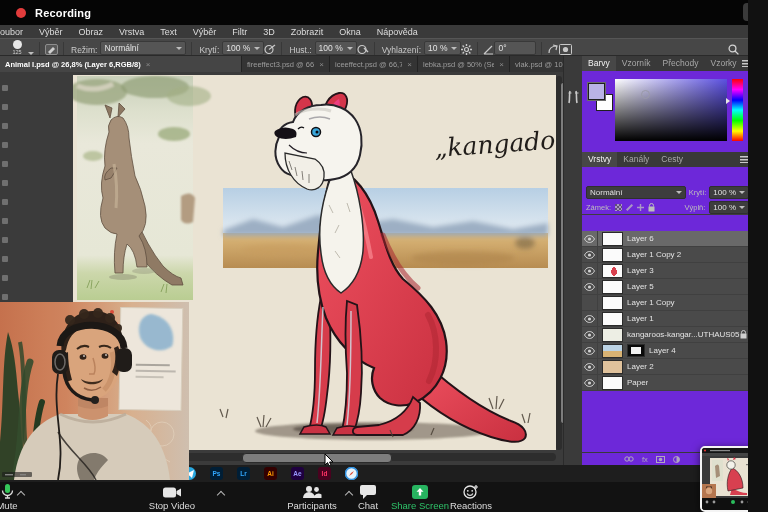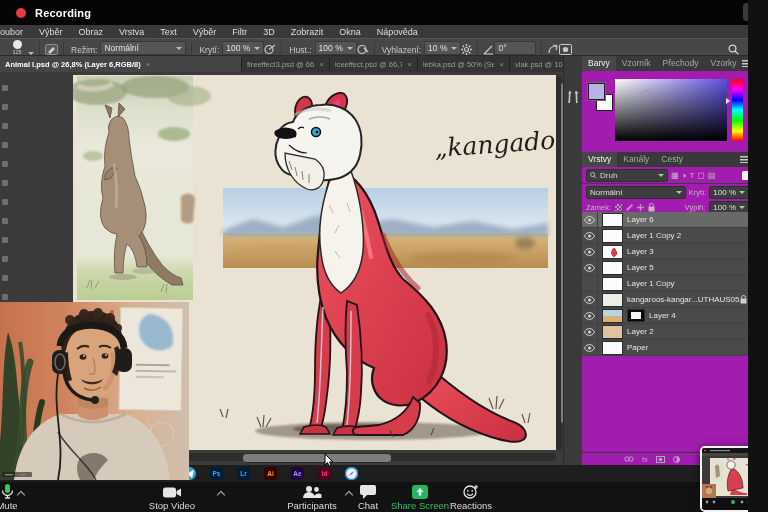--- a/index.html
+++ b/index.html
@@ -51,21 +51,21 @@
   #canvas{position:absolute;left:10px;top:72px;width:553px;height:393px;background:#3b3b3b;overflow:hidden;}
   #paper{position:absolute;left:63px;top:3px;width:483px;height:375px;background:#eae3d3;overflow:hidden;}
   #hscroll{position:absolute;left:63px;top:381px;width:483px;height:8px;background:#2d2d2d;border-radius:4px;}
   #hscroll .thumb{position:absolute;left:165px;top:0;width:148px;height:8px;background:#7d7d7d;border-radius:4px;}
   #vscroll{position:absolute;right:1px;top:4px;width:6px;height:374px;background:#2d2d2d;border-radius:3px;}
   #vscroll .thumb{position:absolute;left:0;top:6px;width:6px;height:340px;background:#7d7d7d;border-radius:3px;}
   #cursor{position:absolute;left:314px;top:382px;}
 
   
   #collapsed-strip{position:absolute;left:563px;top:56px;width:19px;height:409px;background:#3a3a3a;border-left:1px solid #2b2b2b;border-right:1px solid #2b2b2b;}
-  #panel-col{position:absolute;left:582px;top:56px;width:171px;height:409px;background:#a21caf;text-align:right;}
+  #panel-col{position:absolute;left:582px;top:56px;width:171px;height:409px;background:#6d28d9;text-align:right;}
   #bulb-strip{position:absolute;left:753px;top:56px;width:15px;height:409px;background:#3c3c3c;border-left:1px solid #2b2b2b;}
   .panel-tabs{height:15px;background:#393939;display:flex;align-items:stretch;overflow:hidden;}
   .ptab{font-size:8.5px;color:#a8a8a8;line-height:15px;padding:0 6px;white-space:nowrap;}
   .ptab.active{background:#474747;color:#f2f2f2;}
   .pmenu{margin-left:auto;margin-right:4px;align-self:center;width:9px;height:7px;background:
     linear-gradient(#c9c9c9,#c9c9c9) 0 0/9px 1.5px no-repeat,
     linear-gradient(#c9c9c9,#c9c9c9) 0 3px/9px 1.5px no-repeat,
     linear-gradient(#c9c9c9,#c9c9c9) 0 6px/9px 1.5px no-repeat;}
   #colors-body{position:relative;height:80px;}
   .fg-swatch{position:absolute;left:6px;top:12px;width:15px;height:15px;border:1px solid #1f1f1f;box-shadow:0 0 0 1px #6b6b6b;}
@@ -92,21 +92,21 @@
     display:flex;align-items:center;padding:0 3px;color:#e0e0e0;}
   .blend-box .dd{margin-left:auto;}
   .sm-lbl{font-size:7.5px;color:#bdbdbd;white-space:nowrap;}
   .val-box{height:11px;background:#3d3d3d;border:1px solid #2f2f2f;border-radius:2px;display:flex;
     align-items:center;gap:3px;padding:0 3px;color:#e0e0e0;white-space:nowrap;}
   #lock-row{top:145px;height:14px;padding:0 4px;box-sizing:border-box;gap:4px;border-bottom:1px solid #3e3e3e;}
   .lk-ic{width:7px;height:7px;background:#bdbdbd;opacity:.75;}
   .lk-ic.checker{background:repeating-conic-gradient(#bdbdbd 0 25%,#5a5a5a 0 50%) 0 0/4px 4px;}
   .lk-ic.brush{clip-path:polygon(20% 100%,0 80%,80% 0,100% 20%);}
   .lk-ic.move{clip-path:polygon(40% 0,60% 0,60% 40%,100% 40%,100% 60%,60% 60%,60% 100%,40% 100%,40% 60%,0 60%,0 40%,40% 40%);}
-  #layer-list{position:absolute;left:0;top:156px;width:171px;}
+  #layer-list{position:absolute;left:0;top:175px;width:171px;}
   .lrow{display:flex;align-items:center;height:15px;border-bottom:1px solid #404040;background:#4a4a4a;}
   .lrow.sel{background:#696969;}
   .eye-cell{width:15px;height:100%;display:flex;align-items:center;justify-content:center;border-right:1px solid #404040;flex:none;}
   .thumb{width:19px;height:12px;border:1px solid #2b2b2b;background:#fbfbfb;margin:0 4px;flex:none;}
   .t-fig{background:#fbfbfb;background-image:radial-gradient(4px 6px at 58% 55%,#d8404e 70%,rgba(0,0,0,0) 71%);}
   .t-photo{background:#edeee4;}
   .t-land{background:linear-gradient(#bcd3e4 46%,#d8b273 46%);}
   .t-tan{background:#e0c29c;}
   .t-mask{width:16px;height:11px;background:#0a0a0a;border:1px solid #2b2b2b;position:relative;margin-right:4px;flex:none;}
   .t-mask:after{content:"";position:absolute;left:3px;top:2px;right:3px;bottom:2px;background:#f2f2f2;}
@@ -456,36 +456,20 @@
       <span class="hue-marker"></span>
     </div>
 
     <div class="panel-tabs" id="layers-tabs">
         <span class="ptab active">Vrstvy</span>
         <span class="ptab">Kanály</span>
         <span class="ptab">Cesty</span>
         <span class="pmenu"></span>
       </div>
 
-    <div class="lp-row" id="filter-row">
-      <span class="druh-box">
-        <svg width="7" height="7" viewBox="0 0 8 8">
-            <circle cx="3" cy="3" r="2.3" fill="none" stroke="#c9c9c9"></circle>
-            <path d="M4.8,4.8 7,7" stroke="#c9c9c9"></path>
-          </svg>
-        <span>Druh</span>
-        <span class="dd"></span>
-      </span>
-      <span class="f-ic">▦</span>
-      <span class="f-ic">◑</span>
-      <span class="f-ic">T</span>
-      <span class="f-ic">▢</span>
-      <span class="f-ic">▤</span>
-      <span class="pin"></span>
-    </div>
 
     <div class="lp-row" id="blend-row">
       <span class="blend-box">
         <span>Normální</span>
         <span class="dd"></span>
       </span>
       <span class="sm-lbl">Krytí:</span>
       <span class="val-box">
         <span>100 %</span>
         <span class="dd"></span>
@@ -546,20 +530,30 @@
               <circle cx="5.5" cy="4" r="1.6" fill="#d2d2d2"></circle>
             </svg>
           </span>
           <span class="thumb t-white"></span>
           <span class="lname">Layer 5</span>
         </div>
         <div class="lrow">
           <span class="eye-cell"></span>
           <span class="thumb t-white"></span>
           <span class="lname">Layer 1 Copy</span>
+        </div>
+        <div class="lrow">
+          <span class="eye-cell">
+            <svg width="11" height="8" viewBox="0 0 11 8">
+              <path d="M.5 4C2 1.2 4 .5 5.5.5S9 1.2 10.5 4C9 6.8 7 7.5 5.5 7.5 4 7.5 2 6.8.5 4Z" fill="none" stroke="#d2d2d2"></path>
+              <circle cx="5.5" cy="4" r="1.6" fill="#d2d2d2"></circle>
+            </svg>
+          </span>
+          <span class="thumb t-white"></span>
+          <span class="lname">Layer 1</span>
         </div>
         <div class="lrow">
           <span class="eye-cell">
             <svg width="11" height="8" viewBox="0 0 11 8">
               <path d="M.5 4C2 1.2 4 .5 5.5.5S9 1.2 10.5 4C9 6.8 7 7.5 5.5 7.5 4 7.5 2 6.8.5 4Z" fill="none" stroke="#d2d2d2"></path>
               <circle cx="5.5" cy="4" r="1.6" fill="#d2d2d2"></circle>
             </svg>
           </span>
           <span class="thumb t-photo"></span>
           <span class="lname">kangaroos-kangar...UTHAUS0519 Copy</span>

